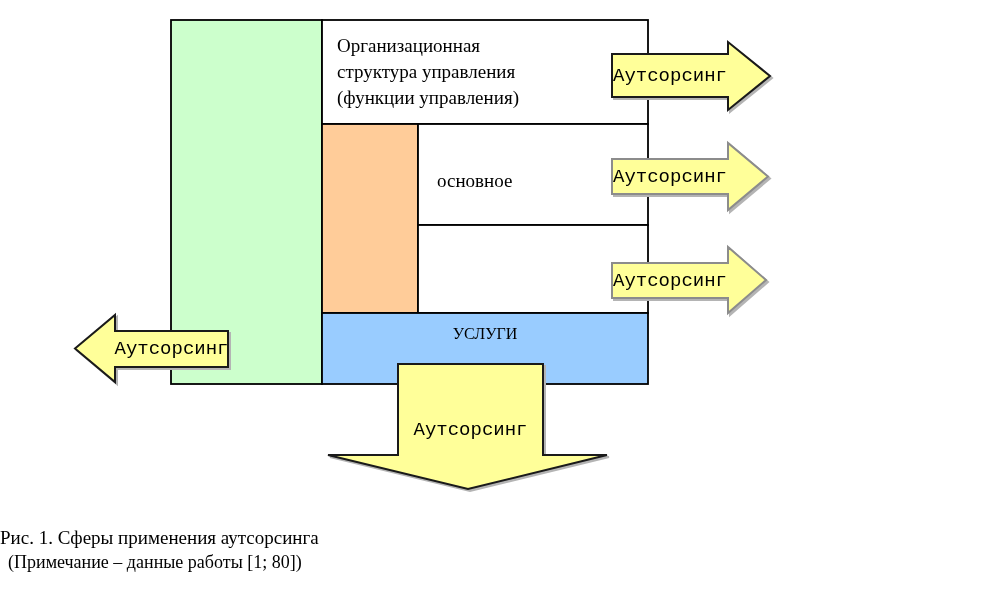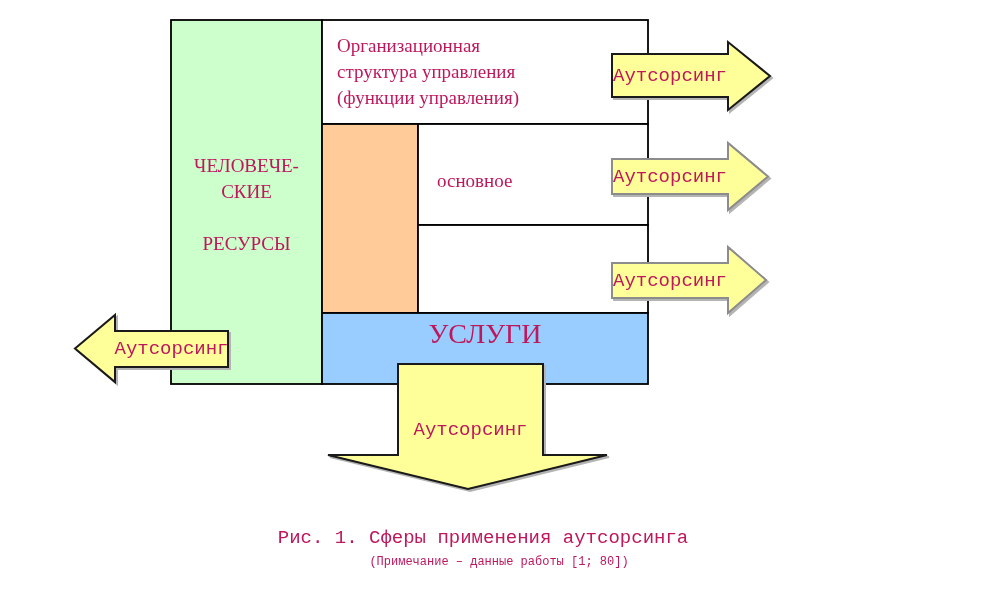--- a/index.html
+++ b/index.html
@@ -29,43 +29,43 @@
     stroke-width: 2;
     stroke-linejoin: miter;
     filter: drop-shadow(2.5px 2.5px 0 #b4b4b4);
   }
   .stroke-black { stroke: #1a1a1a; }
   .stroke-gray  { stroke: #8c8c8c; }
   .label {
     position: absolute;
     font-size: 19px;
     line-height: 26px;
-    color: #be185d;
+    color: #000000;
   }
   .multiline { white-space: pre-line; }
-  .center { text-align: center; font-family: Liberation Mono, monospace; }
+  .center { text-align: left; }
   .flexc {
     display: flex;
     align-items: center;
     justify-content: center;
     font-family: Liberation Mono, monospace;
   }
   .hr-label       { left: 171px; top: 153px; width: 151px; text-align: center; }
   .org-label      { left: 337px; top: 33px;  width: 300px; }
   .prod-label     { left: 337px; top: 176px; width: 90px; line-height: 32px; }
   .osn-label      { left: 437px; top: 170px; width: 200px; line-height: 22px; }
   .vspom-label    { left: 437px; top: 260px; width: 200px; line-height: 22px; }
-  .uslugi-label   { left: 322px; top: 322px; width: 326px; line-height: 24px; font-size: 28px; text-align: center; }
+  .uslugi-label   { left: 322px; top: 322px; width: 326px; line-height: 24px; font-size: 16px; text-align: center; }
   .arrow-label-r1 { left: 612px; top: 54px;  width: 116px; height: 43px; }
   .arrow-label-r2 { left: 612px; top: 159px; width: 116px; height: 35px; }
   .arrow-label-r3 { left: 612px; top: 263px; width: 116px; height: 35px; }
   .arrow-label-l  { left: 115px; top: 331px; width: 113px; height: 36px; }
   .arrow-label-d  { left: 398px; top: 412px; width: 145px; height: 36px; }
   .caption-title  { left: 0; top: 527px; width: 966px; font-size: 19px; line-height: 22px; }
-  .caption-note   { left: 16px; top: 552px; width: 966px; font-size: 12px; line-height: 20px; }
+  .caption-note   { left: 8px; top: 552px; width: 966px; font-size: 18px; line-height: 20px; }
 </style>
 </head>
 <body>
 
 <div class="canvas">
 
   <svg width="993" height="605" viewBox="0 0 993 605">
 
     <rect class="box" x="171" y="20" width="151" height="364" fill="#CCFFCC"></rect>
     <rect class="box" x="322" y="20" width="326" height="104" fill="#FFFFFF"></rect>
@@ -74,24 +74,20 @@
     <rect class="box" x="418" y="225" width="230" height="88" fill="#FFFFFF"></rect>
     <rect class="box" x="322" y="313" width="326" height="71" fill="#99CCFF"></rect>
 
     <polygon class="arrow stroke-black" points="612,54 728,54 728,42 770,76 728,110 728,97 612,97" fill="#FFFF99"></polygon>
     <polygon class="arrow stroke-gray" points="612,159 728,159 728,143 768,176.5 728,210 728,194 612,194" fill="#FFFF99"></polygon>
     <polygon class="arrow stroke-gray" points="612,263 728,263 728,247 766,280 728,313 728,298 612,298" fill="#FFFF99"></polygon>
     <polygon class="arrow stroke-black" points="228,331 115,331 115,315 75,348.5 115,382 115,367 228,367" fill="#FFFF99"></polygon>
     <polygon class="arrow stroke-black" points="398,364 543,364 543,455 607,455 468,489 328,455 398,455" fill="#FFFF99"></polygon>
   </svg>
 
-  <div class="label multiline hr-label">ЧЕЛОВЕЧЕ-
-СКИЕ
-
-РЕСУРСЫ</div>
 
   <div class="label multiline org-label">Организационная
 структура управления
 (функции управления)</div>
 
 
   <div class="label osn-label">основное</div>
 
 
   <div class="label uslugi-label">УСЛУГИ</div>

